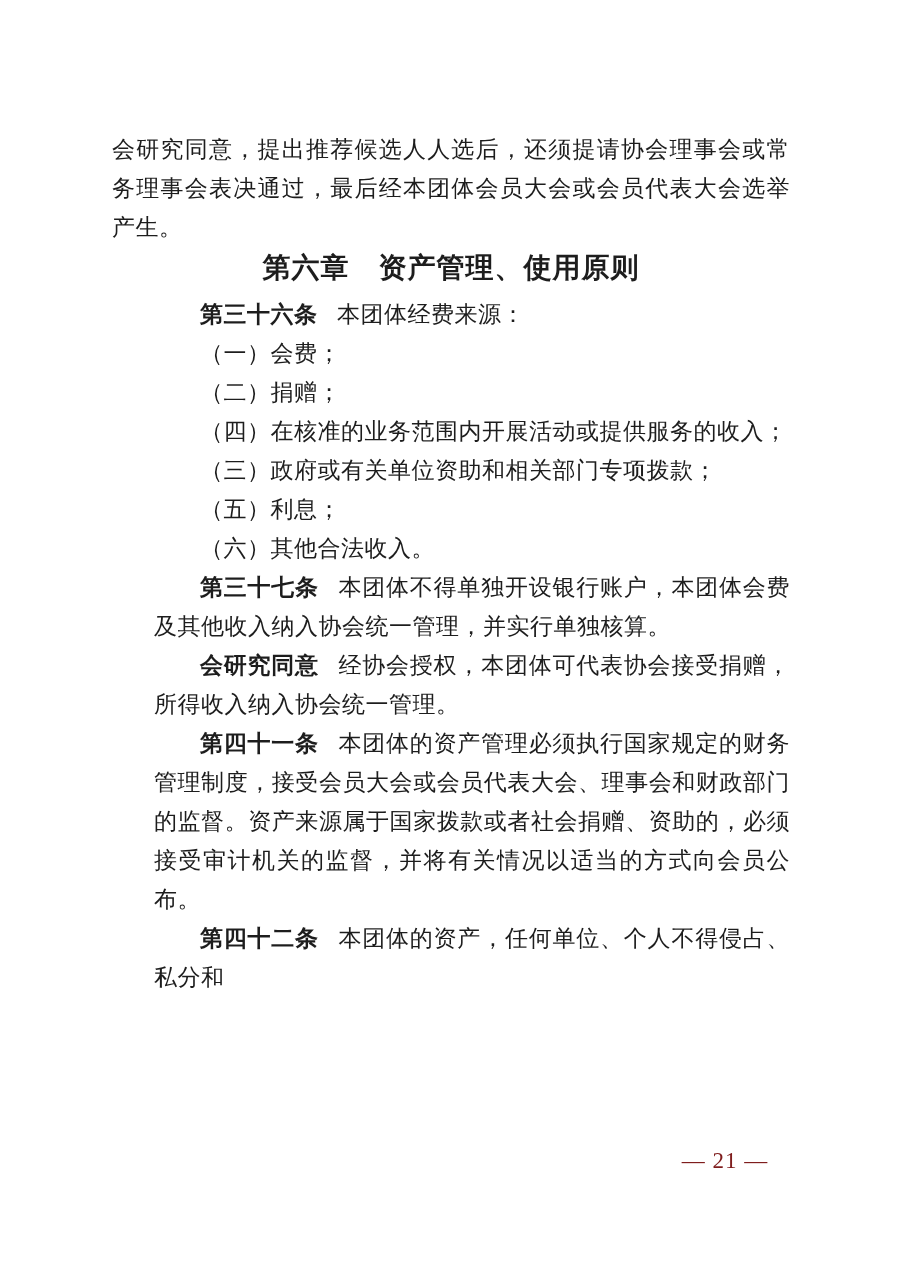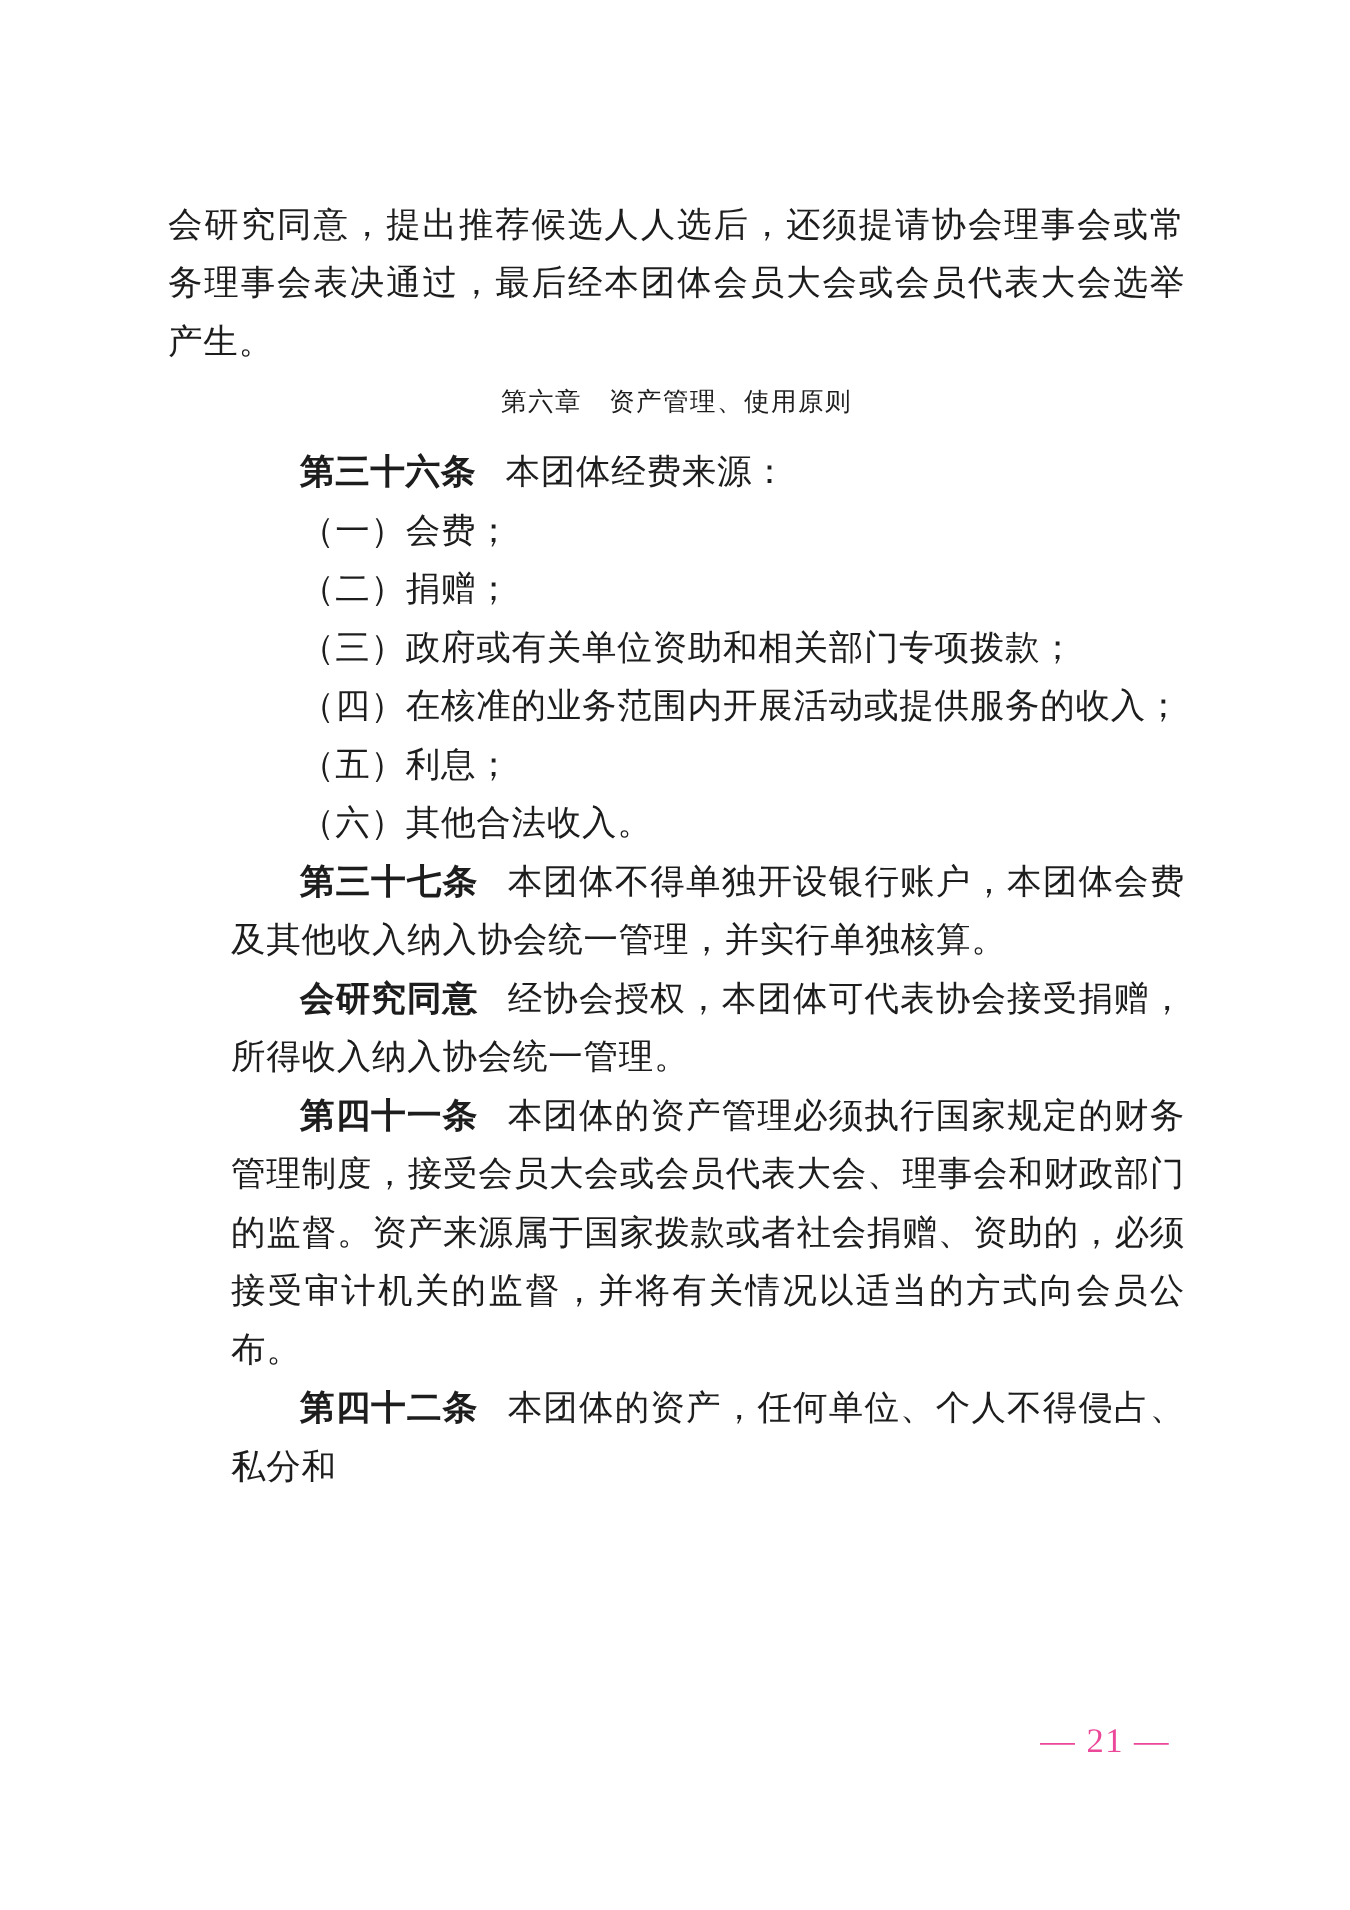--- a/index.html
+++ b/index.html
@@ -34,52 +34,52 @@
   .para.indent {
     text-indent: 46px;
     margin-left: 42px;
   }
   .term {
     font-weight: bold;
     margin-right: 0.85em;
   }
   .chapter {
     margin: 1px 0 8px 0;
-    font-size: 17px;
+    font-size: 28px;
     line-height: 39px;
     text-align: center;
-    font-weight: normal;
+    font-weight: bold;
     font-family: "Liberation Sans", "DejaVu Sans", sans-serif;
     letter-spacing: 1px;
   }
   .page-number {
     position: absolute;
     top: 1146px;
     left: 670px;
     width: 110px;
     font-size: 23px;
     line-height: 30px;
-    text-align: right;
+    text-align: center;
     white-space: nowrap;
     letter-spacing: 1px;
-    color: #ec4899;
+    color: #7f1d1d;
   }
 </style>
 </head>
 <body>
 
 <div class="page">
   <div class="content" id="doc-body">
       <p class="para">会研究同意，提出推荐候选人人选后，还须提请协会理事会或常务理事会表决通过，最后经本团体会员大会或会员代表大会选举产生。</p>
       <h2 class="chapter">第六章　资产管理、使用原则</h2>
       <p class="para indent"><span class="term">第三十六条</span><span>本团体经费来源：</span></p>
       <p class="para indent">（一）会费；</p>
       <p class="para indent">（二）捐赠；</p>
+      <p class="para indent">（四）在核准的业务范围内开展活动或提供服务的收入；</p>
       <p class="para indent">（三）政府或有关单位资助和相关部门专项拨款；</p>
-      <p class="para indent">（四）在核准的业务范围内开展活动或提供服务的收入；</p>
       <p class="para indent">（五）利息；</p>
       <p class="para indent">（六）其他合法收入。</p>
       <p class="para indent"><span class="term">第三十七条</span><span>本团体不得单独开设银行账户，本团体会费及其他收入纳入协会统一管理，并实行单独核算。</span></p>
       <p class="para indent"><span class="term">会研究同意</span><span>经协会授权，本团体可代表协会接受捐赠，所得收入纳入协会统一管理。</span></p>
       <p class="para indent"><span class="term">第四十一条</span><span>本团体的资产管理必须执行国家规定的财务管理制度，接受会员大会或会员代表大会、理事会和财政部门的监督。资产来源属于国家拨款或者社会捐赠、资助的，必须接受审计机关的监督，并将有关情况以适当的方式向会员公布。</span></p>
       <p class="para indent"><span class="term">第四十二条</span><span>本团体的资产，任何单位、个人不得侵占、私分和</span></p>
     </div>
   <div class="page-number">— 21 —</div>
 </div>
 

